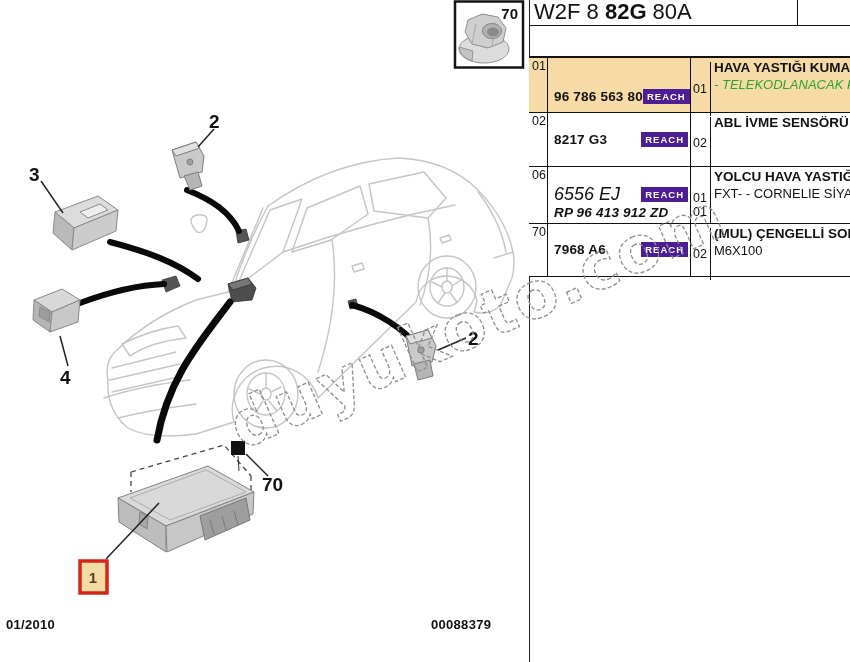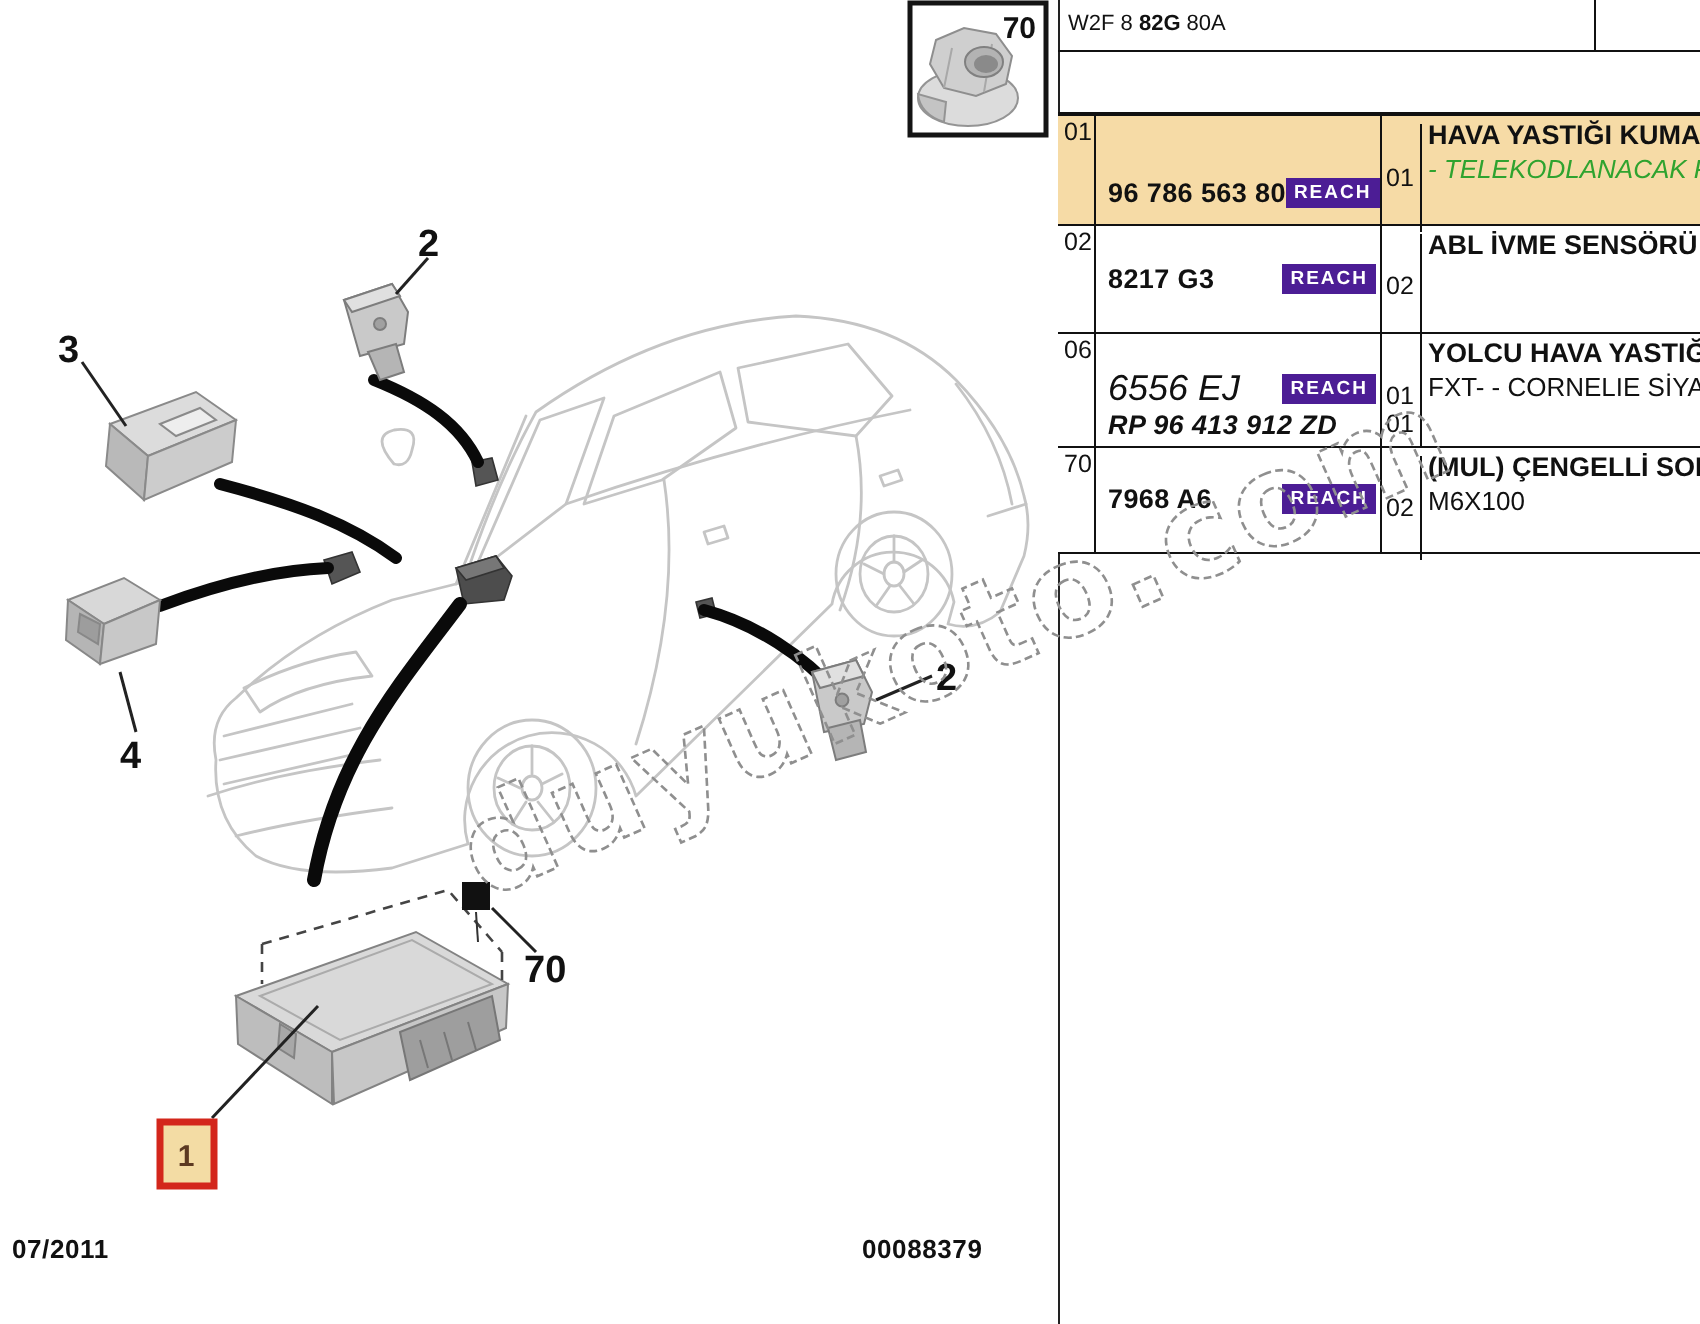--- a/index.html
+++ b/index.html
@@ -6,21 +6,21 @@
   body{
     position:relative;width:850px;height:662px;overflow:hidden;
     background:#ffffff;color:#111;
     font-family:"Liberation Sans",sans-serif;
   }
   
   #page-divider{position:absolute;left:529px;top:0;width:0;height:662px;border-left:1.5px solid #222;}
 
   
   #header-row{position:absolute;left:529px;top:0;width:321px;height:25px;border-bottom:1.5px solid #111;}
-  #header-row .code{padding-left:5px;font-size:11px;line-height:24px;white-space:nowrap;border-radius:10px;}
+  #header-row .code{padding-left:5px;font-size:22px;line-height:24px;white-space:nowrap;border-radius:10px;}
   #header-row .code b{font-weight:bold;}
   #header-cell-divider{position:absolute;left:268px;top:0;height:25px;border-left:1.5px solid #111;}
 
   
   #parts-table{position:absolute;left:529px;top:56px;width:520px;border-top:2px solid #111;}
   .prow{display:flex;border-bottom:1.5px solid #111;background:#fff;}
   .prow.hl{background:#F6DBA6;}
   .r0{height:53.5px;}.r1{height:53.5px;}.r2{height:55.5px;}.r3{height:52.5px;}
   .cell{box-sizing:border-box;}
   .c-idx{width:19px;border-right:1.5px solid #111;font-size:12.5px;padding:1px 0 0 3px;}
@@ -265,14 +265,14 @@
       <div class="d1">(MUL) ÇENGELLİ SOMUN</div>
       <div class="d2">M6X100</div>
     </div>
   </div>
 </div>
 
 <svg id="watermark-svg" width="850" height="662" viewBox="0 0 850 662">
   <text transform="translate(242 450) rotate(-24)" font-size="64" font-weight="bold" letter-spacing="2" fill="none" stroke="#8f8f8f" stroke-width="1.3" stroke-dasharray="4 2.2">duyukoto.com</text>
 </svg>
 
-<div id="footer-left" class="footer-text">07/2011</div>
+<div id="footer-left" class="footer-text">01/2010</div>
 <div id="footer-right" class="footer-text">00088379</div>
 
 </body></html>

